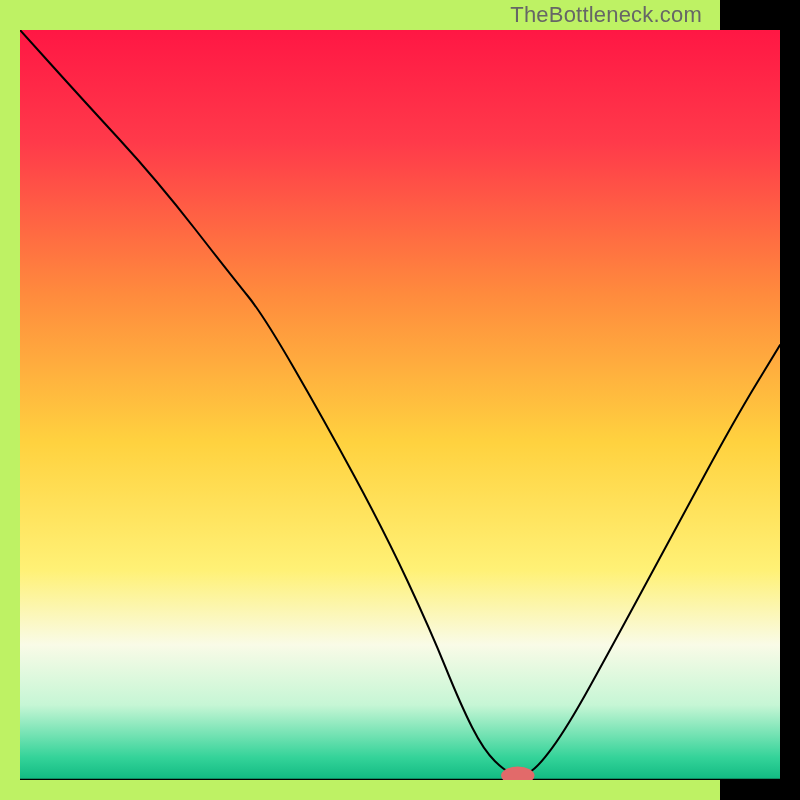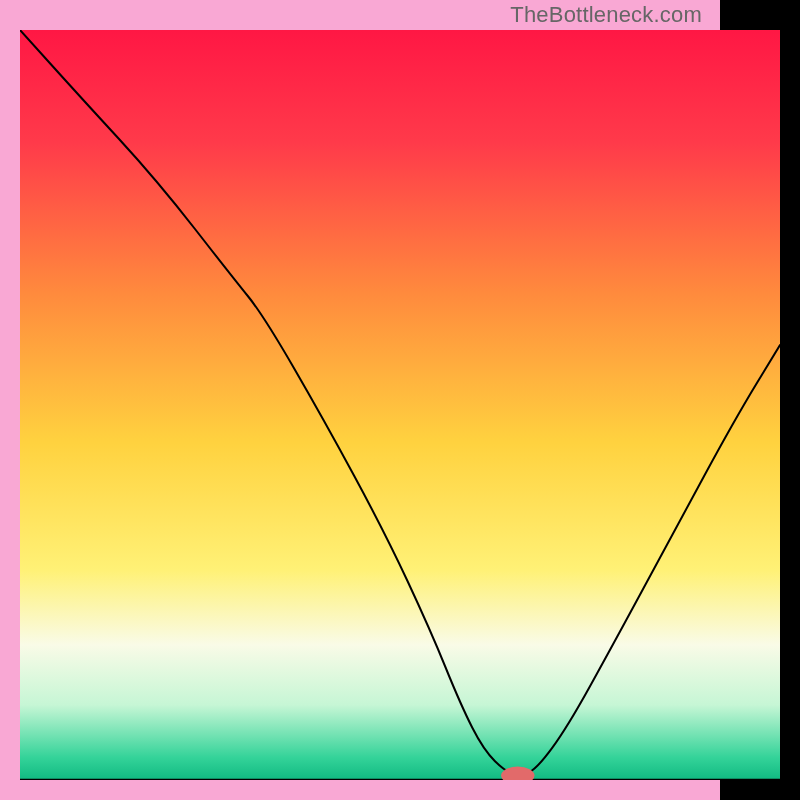--- a/index.html
+++ b/index.html
@@ -8,21 +8,21 @@
     width: 800px;
     height: 800px;
     background: #000;
     overflow: hidden;
     font-family: Arial, Helvetica, sans-serif;
   }
   .frame {
     position: relative;
     width: 720px;
     height: 800px;
-    background: #f9a8d4;
+    background: #bef264;
   }
   .watermark {
     position: absolute;
     top: 2px;
     right: 18px;
     color: #666;
     font-size: 22px;
     font-weight: 500;
     letter-spacing: 0.2px;
     user-select: none;

